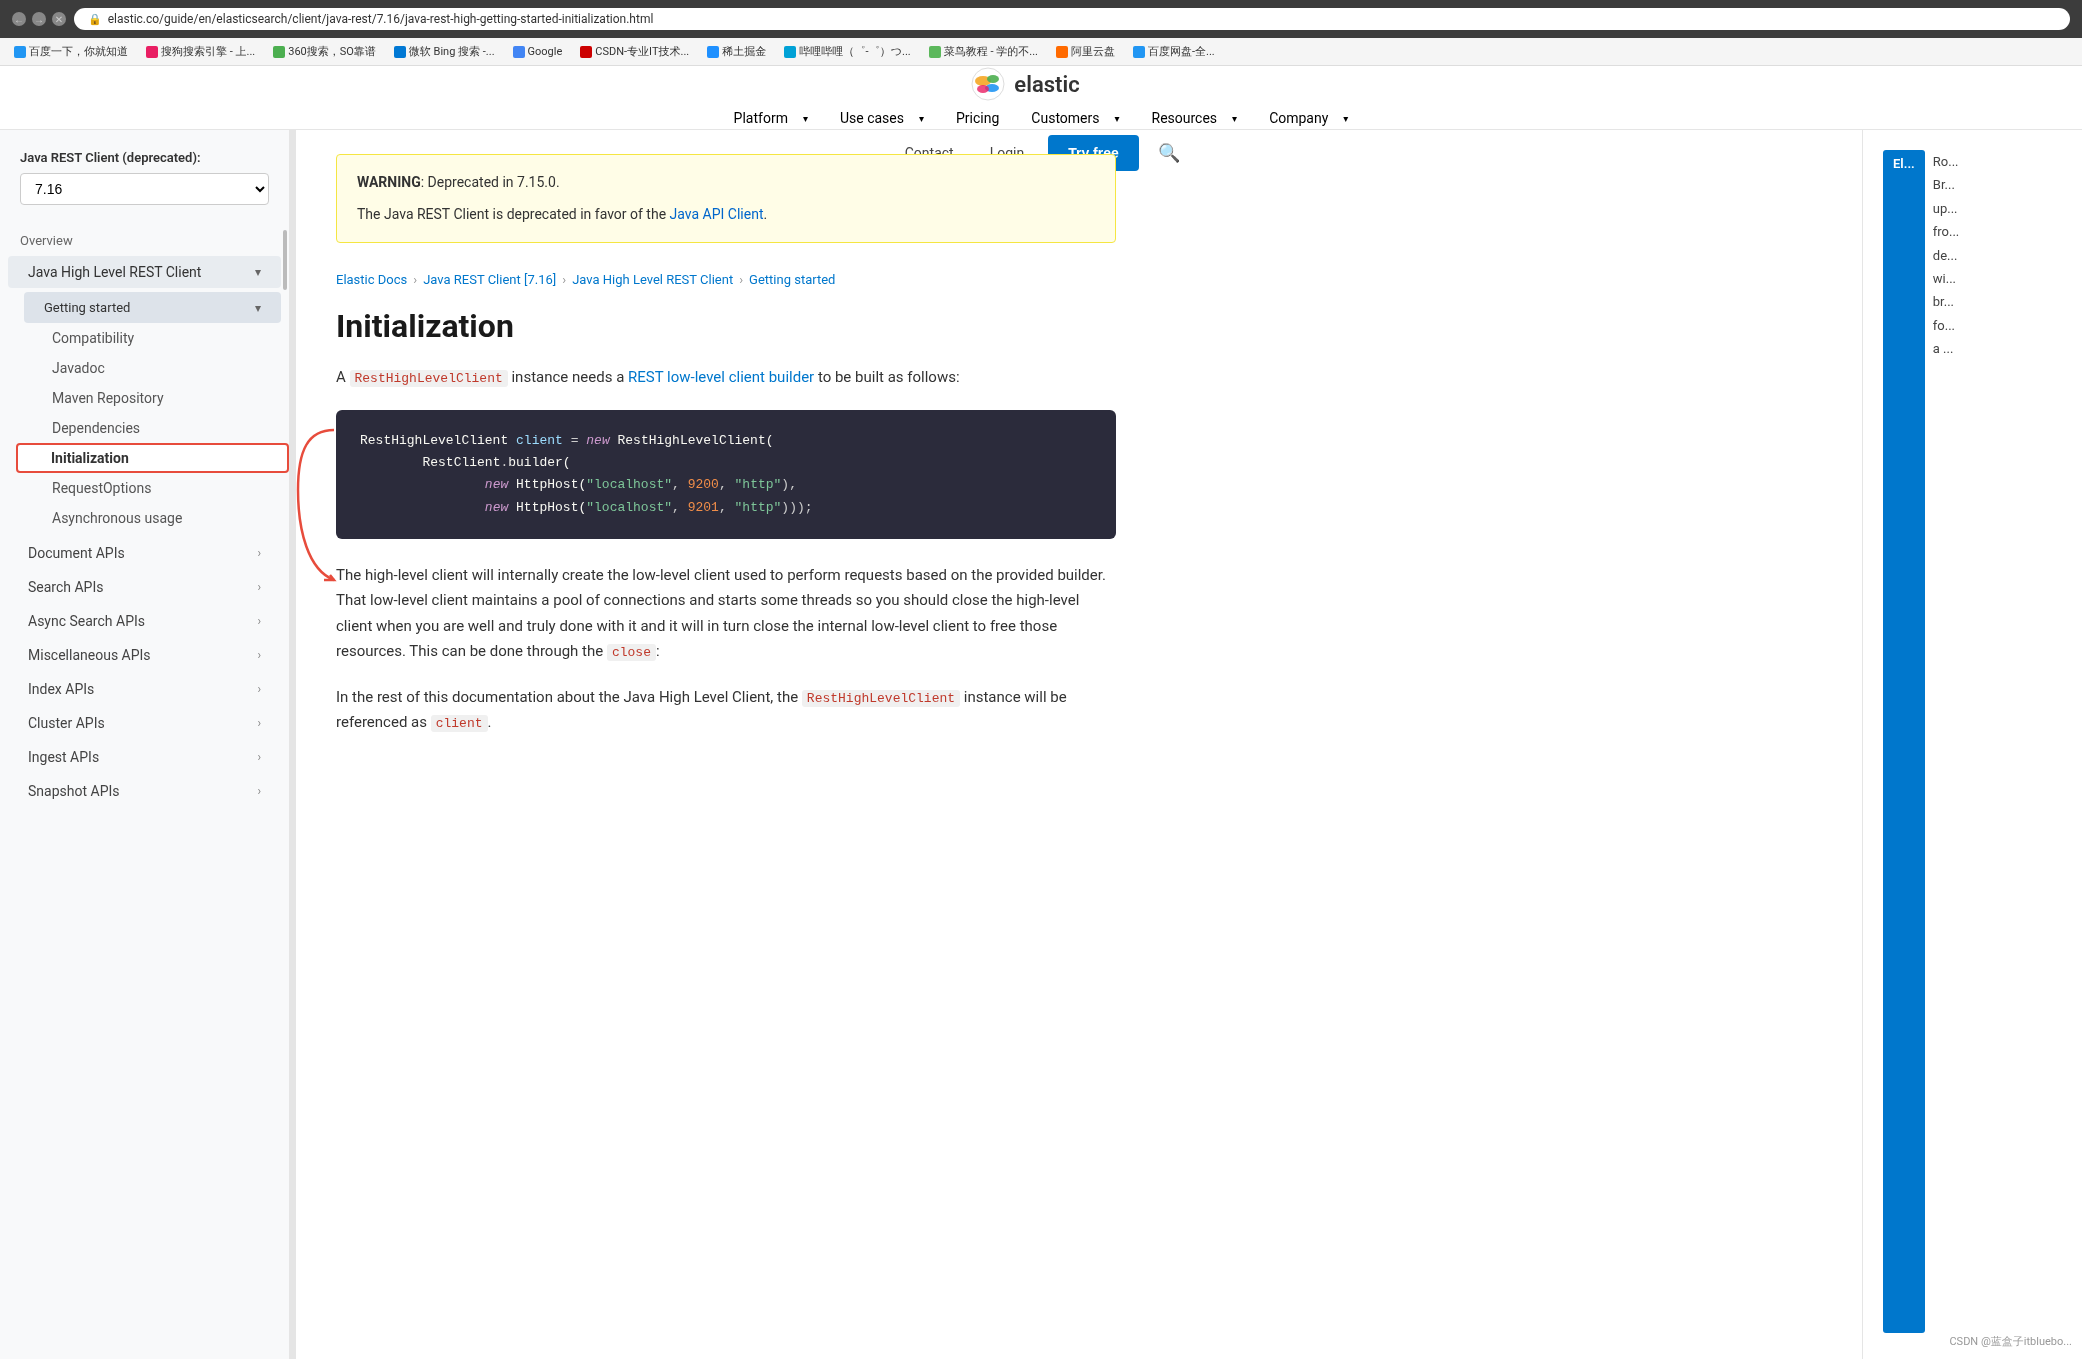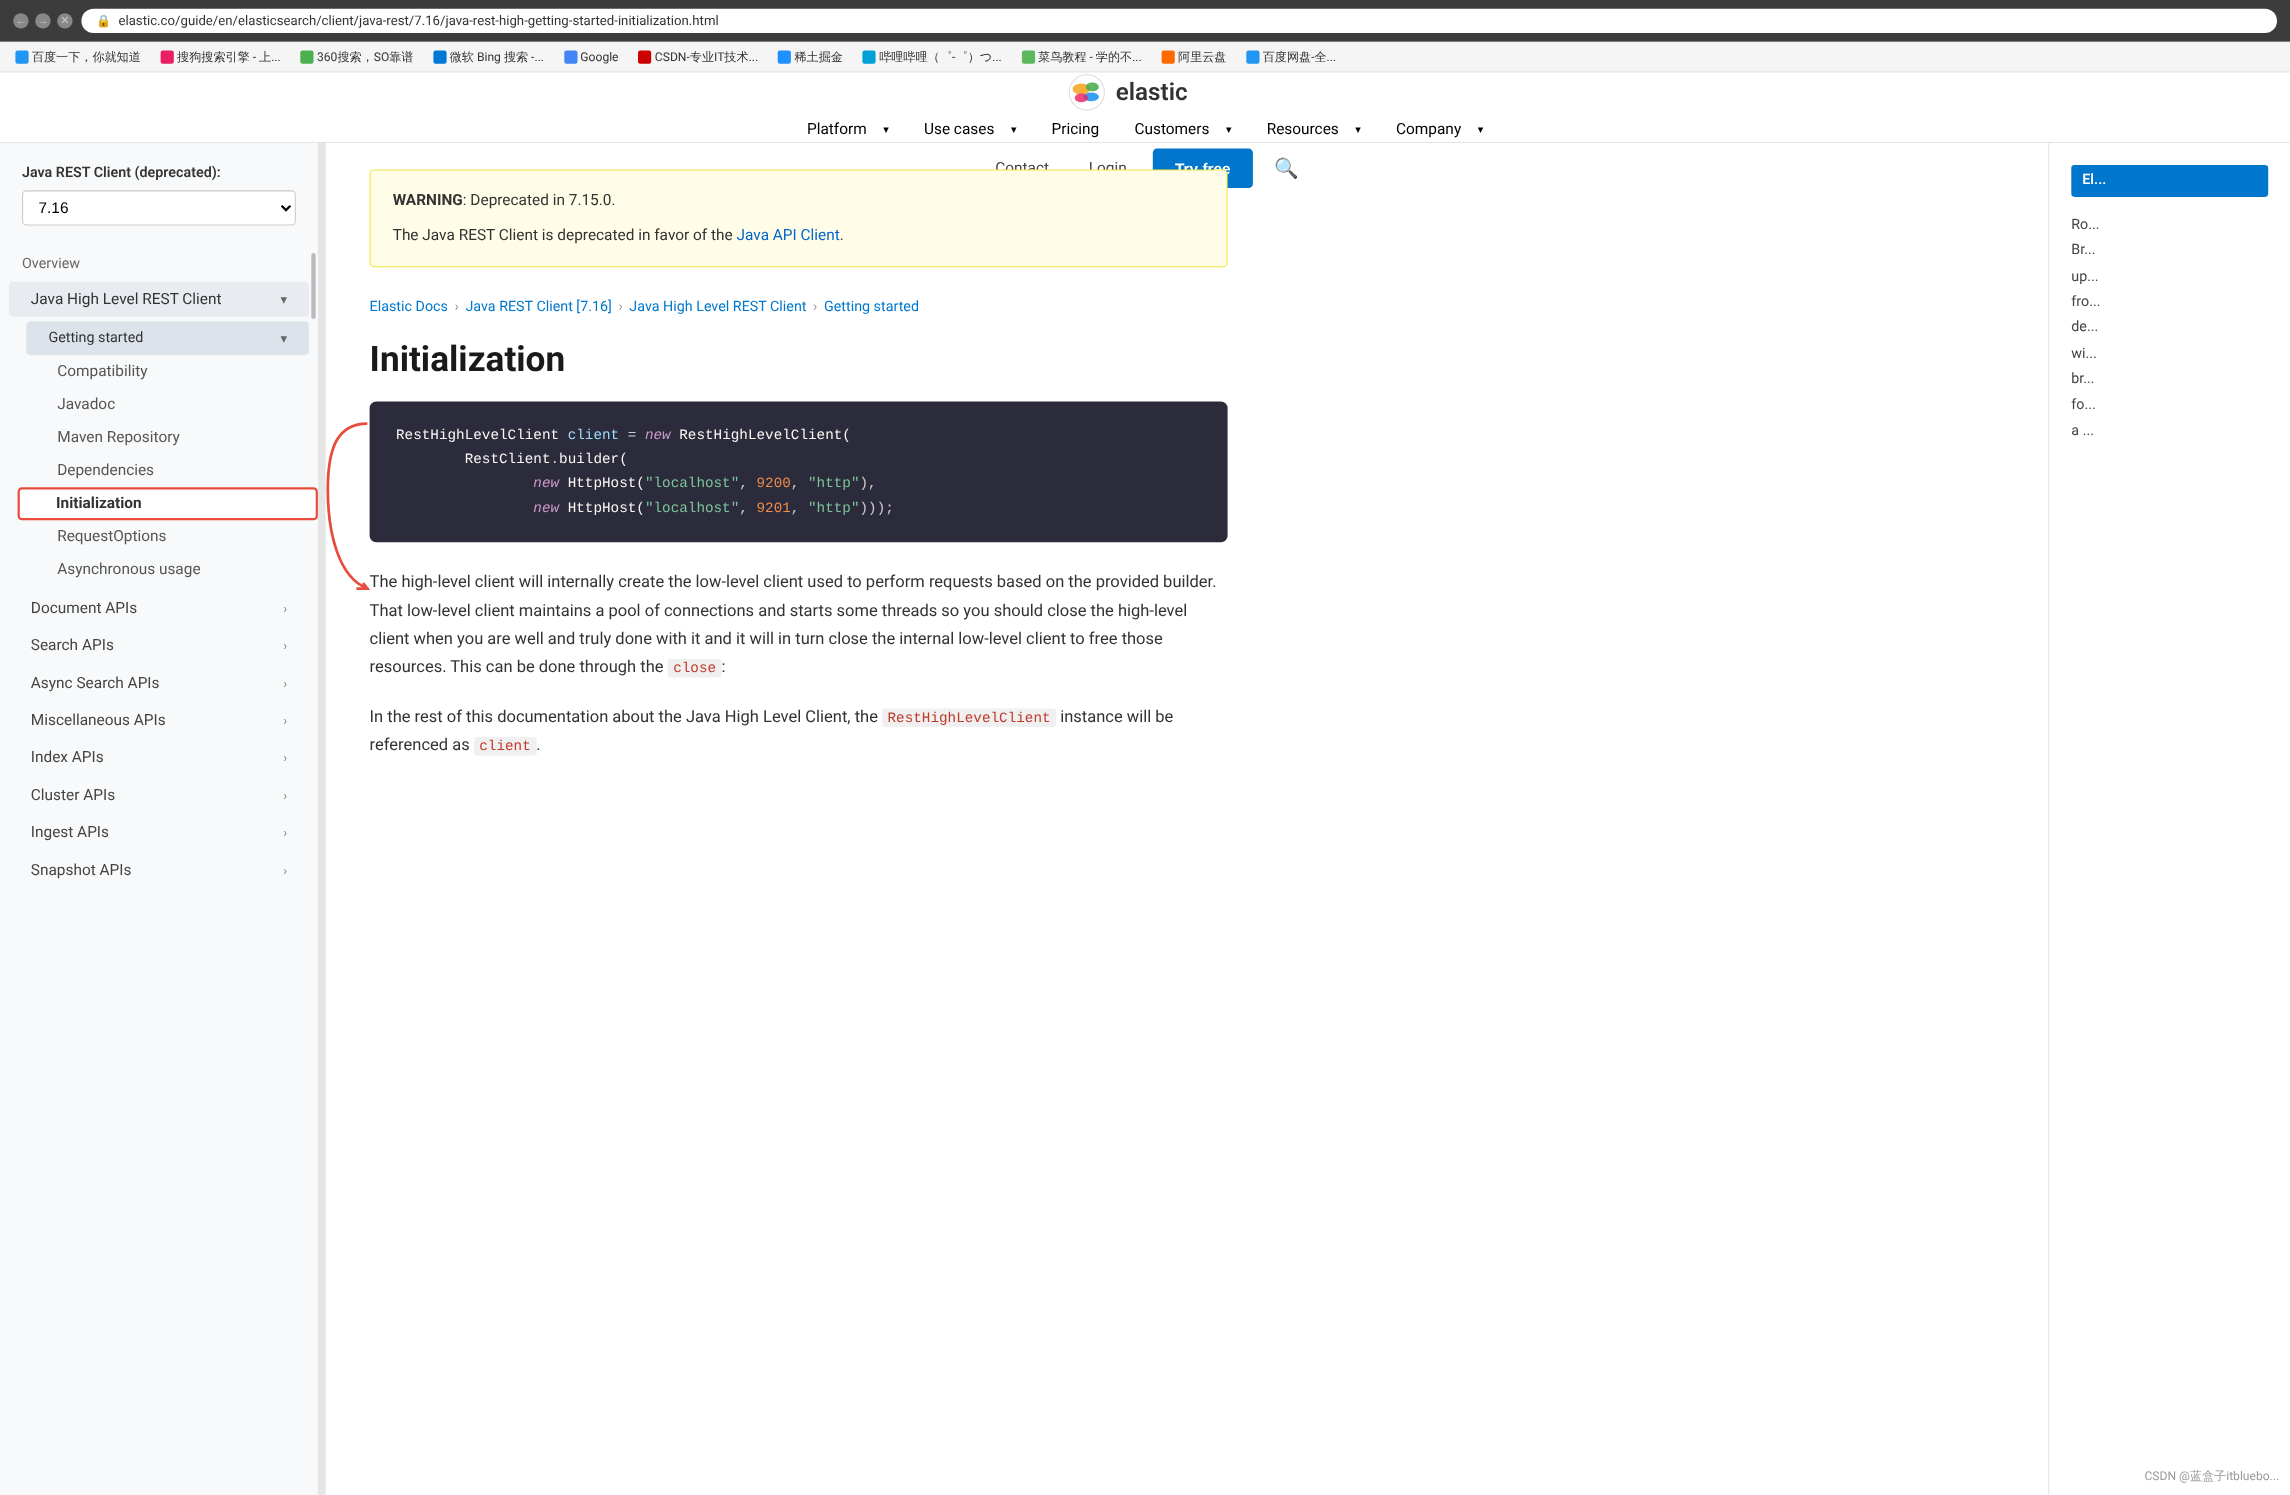--- a/index.html
+++ b/index.html
@@ -77,21 +77,21 @@
     .code-block { background: #2b2b3b; color: #ccc; border-radius: 6px; padding: 20px 24px; font-family: 'Courier New', Courier, monospace; font-size: 13px; line-height: 1.7; margin-bottom: 24px; position: relative; overflow-x: auto; }
     .code-block .kw-new { color: #cc99cd; font-style: italic; }
     .code-block .cls { color: #f8f8f2; }
     .code-block .method { color: #f8f8f2; }
     .code-block .str { color: #7ec699; }
     .code-block .num { color: #f08d49; }
     .code-block .punct { color: #ccc; }
     .code-block .var { color: #9cdcfe; }
 
     
-    .right-panel { width: 220px; min-width: 220px; padding: 20px; border-left: 1px solid #e5e5e5; overflow-y: auto; font-size: 13px; color: #555; line-height: 1.6; display: flex; flex-direction: column; gap: 8px; }
+    .right-panel { width: 220px; min-width: 220px; padding: 20px; border-left: 1px solid #e5e5e5; overflow-y: auto; font-size: 13px; color: #555; line-height: 1.6; display: flex; flex-direction: row; gap: 8px; }
   </style>
 </head>
 <body>
 
 <div class="browser-chrome">
   <div class="browser-controls">
     <button class="browser-btn back">←</button>
     <button class="browser-btn fwd">→</button>
     <button class="browser-btn refresh">✕</button>
   </div>
@@ -280,20 +280,23 @@
         <span class="sep">›</span>
         <a href="#">Java REST Client [7.16]</a>
         <span class="sep">›</span>
         <a href="#">Java High Level REST Client</a>
         <span class="sep">›</span>
         <a href="#">Getting started</a>
       </div>
 
       <h1 class="page-title">Initialization</h1>
 
+      <p class="prose">
+        <span>A </span><code>RestHighLevelClient</code><span> instance needs a </span><a href="#" style="color:#0077cc;">REST low-level client builder</a><span> to be built as follows:</span>
+      </p>
 
       <div style="position:relative;margin-bottom:24px;">
 
         <svg style="position:absolute;left:-48px;top:0;width:56px;height:200px;overflow:visible;">
           <path d="M 46 20 C 20 20, 10 40, 10 80 C 10 120, 20 160, 46 170" stroke="#e74c3c" stroke-width="2.5" fill="none"></path>
           <path d="M 42 165 L 46 170 L 36 170" stroke="#e74c3c" stroke-width="2.5" fill="none"></path>
         </svg>
         <div class="code-block">
           <span class="cls">RestHighLevelClient</span> <span class="var">client</span> <span class="punct">= </span><span class="kw-new">new</span> <span class="cls">RestHighLevelClient(</span><br>
           &nbsp;&nbsp;&nbsp;&nbsp;&nbsp;&nbsp;&nbsp;&nbsp;<span class="cls">RestClient</span><span class="punct">.</span><span class="method">builder(</span><br>

